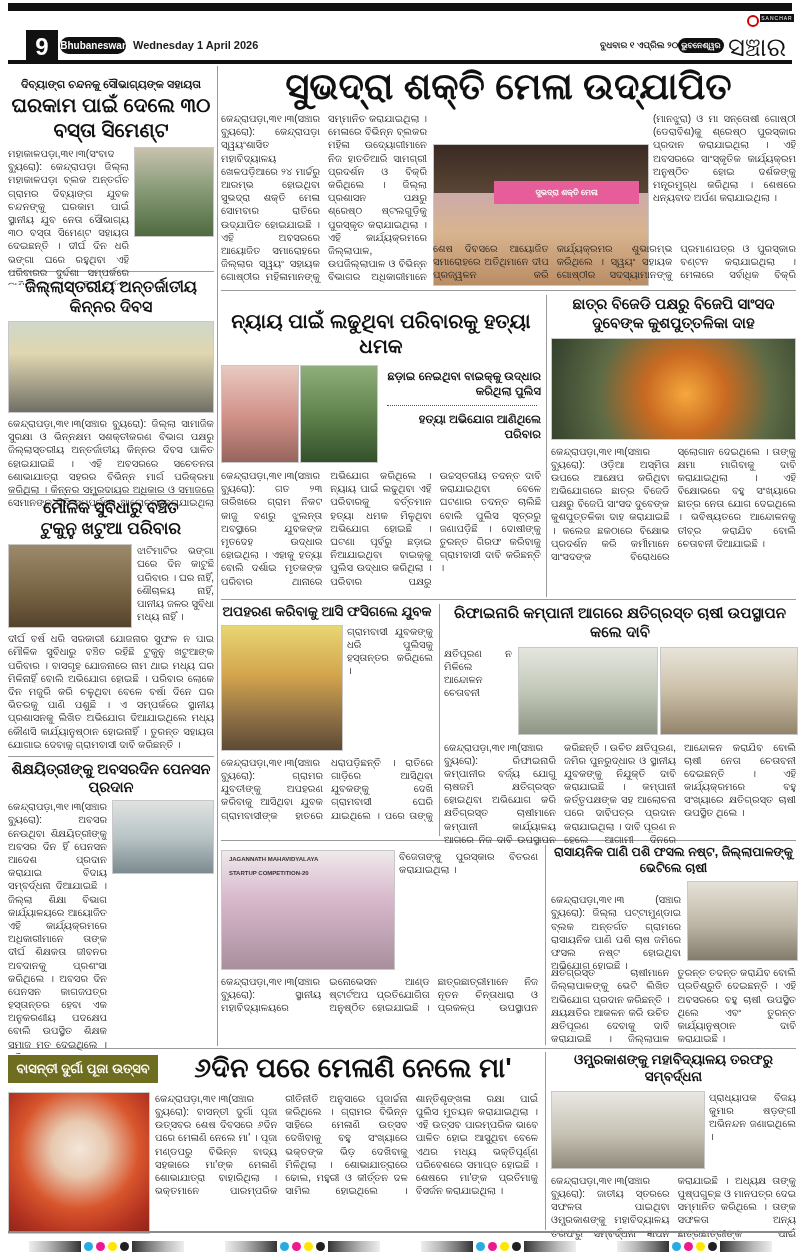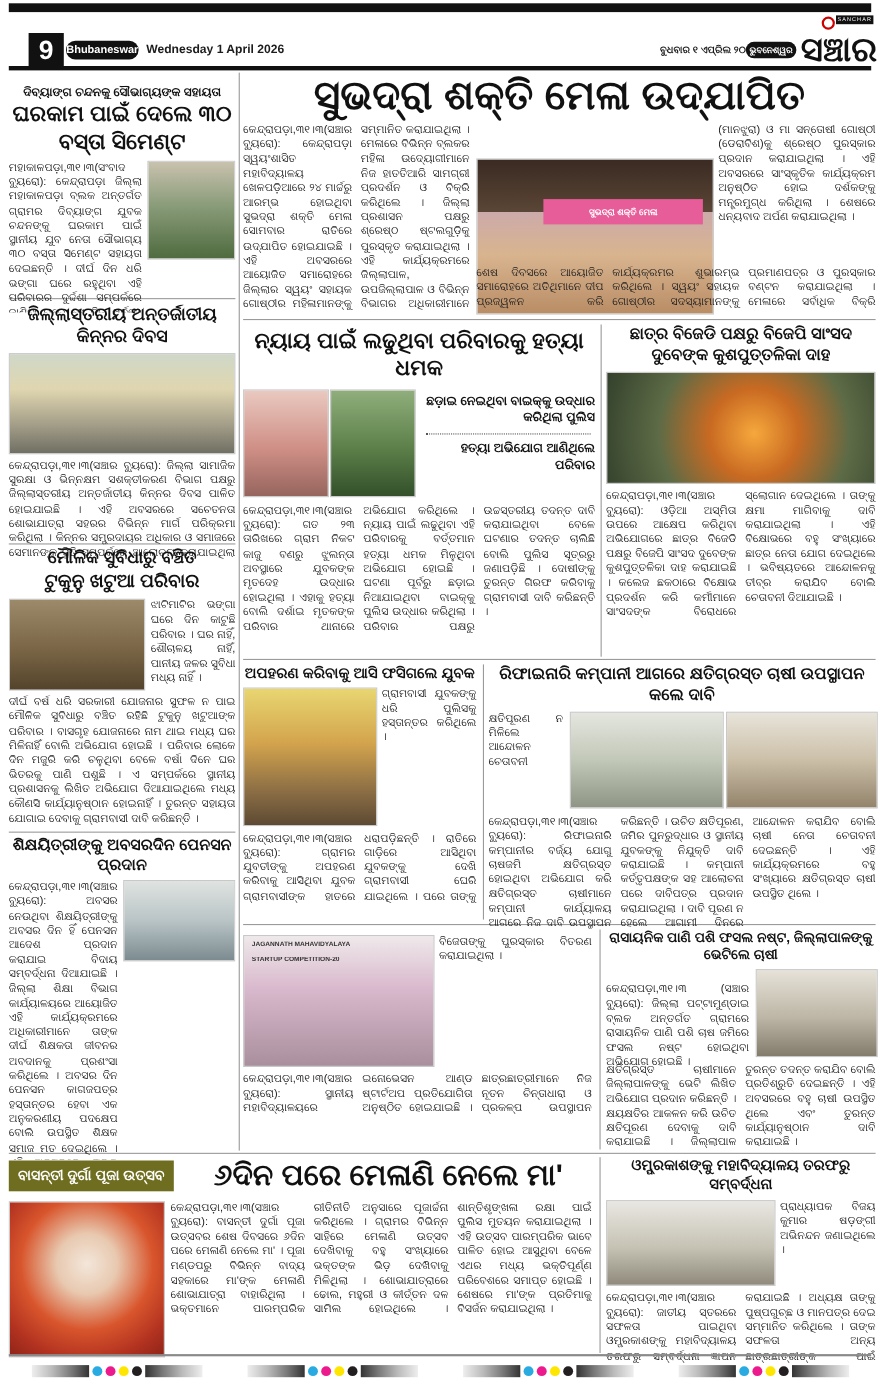--- a/index.html
+++ b/index.html
@@ -9,21 +9,21 @@
   
   .topbar{left:8px;top:3px;width:784px;height:8px;background:#111;}
   .pagenum{left:26px;top:30px;width:32px;height:33px;background:#111;color:#fff;
            font-size:24px;font-weight:bold;display:flex;align-items:center;justify-content:center;}
   .pill{background:#111;color:#fff;border-radius:9px;font-weight:bold;
         display:flex;align-items:center;justify-content:center;overflow:hidden;}
   .citypill{left:60px;top:37px;width:66px;height:17px;font-size:10px;}
   .date-en{left:133px;top:39px;font-size:11px;font-weight:bold;}
   .date-od{left:600px;top:40px;font-size:9px;font-weight:bold;}
   .citypill2{left:678px;top:38px;width:46px;height:15px;font-size:8px;}
-  .masthead{left:728px;top:20px;width:66px;height:40px;font-size:31px;font-weight:bold;
+  .masthead{left:728px;top:20px;width:66px;height:40px;font-size:26px;font-weight:normal;
             color:#111;display:flex;align-items:flex-end;line-height:1;}
   .mast-en{left:760px;top:14px;width:34px;height:8px;background:#111;color:#fff;
            font-size:5px;display:flex;align-items:center;justify-content:center;letter-spacing:1px;}
   .mast-dot{left:747px;top:15px;width:8px;height:8px;border:2px solid #c00;border-radius:50%;background:#fff;}
   .hdrule{left:8px;top:60px;width:784px;height:4px;background:#111;}
   
   .hl{font-weight:bold;color:#111;text-align:center;overflow:hidden;line-height:1.25;}
   .kick{font-weight:bold;color:#111;text-align:center;overflow:hidden;}
   .body{font-size:10px;line-height:1.32;text-align:justify;overflow:hidden;color:#222;}
   .cols2{column-count:2;column-gap:8px;}
@@ -129,21 +129,21 @@
 
   <div class="abs" style="left:8px;top:760px;width:206px;height:284px">
     <div class="hl" style="font-size:14.5px">ଶିକ୍ଷୟିତ୍ରୀଙ୍କୁ ଅବସରଦିନ ପେନସନ ପ୍ରଦାନ</div>
     <div style="margin-top:4px;overflow:hidden;height:254px">
       <div class="ph p-office" style="float:right;width:100px;height:72px;margin:0 0 3px 5px"></div>
       <div class="body">କେନ୍ଦ୍ରାପଡ଼ା,୩୧।୩(ସଞ୍ଚାର ବ୍ୟୁରୋ): ଅବସର ନେଉଥିବା ଶିକ୍ଷୟିତ୍ରୀଙ୍କୁ ଅବସର ଦିନ ହିଁ ପେନସନ ଆଦେଶ ପ୍ରଦାନ କରାଯାଇ ବିଦାୟ ସମ୍ବର୍ଦ୍ଧନା ଦିଆଯାଇଛି । ଜିଲ୍ଲା ଶିକ୍ଷା ବିଭାଗ କାର୍ଯ୍ୟାଳୟରେ ଆୟୋଜିତ ଏହି କାର୍ଯ୍ୟକ୍ରମରେ ଅଧିକାରୀମାନେ ତାଙ୍କ ଦୀର୍ଘ ଶିକ୍ଷକତା ଜୀବନର ଅବଦାନକୁ ପ୍ରଶଂସା କରିଥିଲେ । ଅବସର ଦିନ ପେନସନ କାଗଜପତ୍ର ହସ୍ତାନ୍ତର ହେବା ଏକ ଅନୁକରଣୀୟ ପଦକ୍ଷେପ ବୋଲି ଉପସ୍ଥିତ ଶିକ୍ଷକ ସମାଜ ମତ ଦେଇଥିଲେ । ଏହି ଅବସରରେ ତାଙ୍କୁ ପୁଷ୍ପଗୁଚ୍ଛ ଓ ଉପହାର ଦେଇ ସମ୍ମାନିତ କରାଯାଇଥିଲା । କାର୍ଯ୍ୟକ୍ରମରେ ସହକର୍ମୀ ଶିକ୍ଷକ ଶିକ୍ଷୟିତ୍ରୀ ଓ ପରିବାର ଲୋକେ ଉପସ୍ଥିତ ରହି ଶୁଭେଚ୍ଛା ଜଣାଇଥିଲେ । ଶେଷରେ ଧନ୍ୟବାଦ ଅର୍ପଣ କରାଯାଇଥିଲା ।</div>
     </div>
   </div>
 
   <div class="abs" style="left:221px;top:295px;width:320px;height:300px">
-    <div class="hl" style="font-size:20px;margin-top:3px">ନ୍ୟାୟ ପାଇଁ ଲଢୁଥିବା ପରିବାରକୁ ହତ୍ୟା ଧମକ</div>
+    <div class="hl" style="font-size:20px;margin-top:14px">ନ୍ୟାୟ ପାଇଁ ଲଢୁଥିବା ପରିବାରକୁ ହତ୍ୟା ଧମକ</div>
     <div style="position:relative;margin-top:6px;height:98px">
       <div class="ph p-roompink" style="position:absolute;left:0;top:0;width:76px;height:96px"></div>
       <div class="ph p-trees" style="position:absolute;left:79px;top:0;width:76px;height:96px"></div>
       <div style="position:absolute;left:162px;top:4px;width:158px">
         <div class="subdeck" style="font-size:11.5px">ଛଡ଼ାଇ ନେଇଥିବା ବାଇକ୍‌କୁ ଉଦ୍ଧାର କରିଥିଲା ପୁଲିସ</div>
         <div class="dotline" style="margin:6px 4px"></div>
         <div class="subdeck" style="font-size:11.5px">ହତ୍ୟା ଅଭିଯୋଗ ଆଣିଥିଲେ ପରିବାର</div>
       </div>
     </div>
     <div class="body cols3" style="margin-top:6px;height:126px">କେନ୍ଦ୍ରାପଡ଼ା,୩୧।୩(ସଞ୍ଚାର ବ୍ୟୁରୋ): ଗତ ୨୩ ତାରିଖରେ ଗ୍ରାମ ନିକଟ କାଜୁ ବଣରୁ ଝୁଲନ୍ତା ଅବସ୍ଥାରେ ଯୁବକଙ୍କ ମୃତଦେହ ଉଦ୍ଧାର ହୋଇଥିଲା । ଏହାକୁ ହତ୍ୟା ବୋଲି ଦର୍ଶାଇ ମୃତକଙ୍କ ପରିବାର ଥାନାରେ ଅଭିଯୋଗ କରିଥିଲେ । ନ୍ୟାୟ ପାଇଁ ଲଢୁଥିବା ଏହି ପରିବାରକୁ ବର୍ତ୍ତମାନ ହତ୍ୟା ଧମକ ମିଳୁଥିବା ଅଭିଯୋଗ ହୋଇଛି । ଘଟଣା ପୂର୍ବରୁ ଛଡ଼ାଇ ନିଆଯାଇଥିବା ବାଇକ୍‌କୁ ପୁଲିସ ଉଦ୍ଧାର କରିଥିଲା । ପରିବାର ପକ୍ଷରୁ ଉଚ୍ଚସ୍ତରୀୟ ତଦନ୍ତ ଦାବି କରାଯାଇଥିବା ବେଳେ ଘଟଣାର ତଦନ୍ତ ଚାଲିଛି ବୋଲି ପୁଲିସ ସୂତ୍ରରୁ ଜଣାପଡ଼ିଛି । ଦୋଷୀଙ୍କୁ ତୁରନ୍ତ ଗିରଫ କରିବାକୁ ଗ୍ରାମବାସୀ ଦାବି କରିଛନ୍ତି ।</div>

